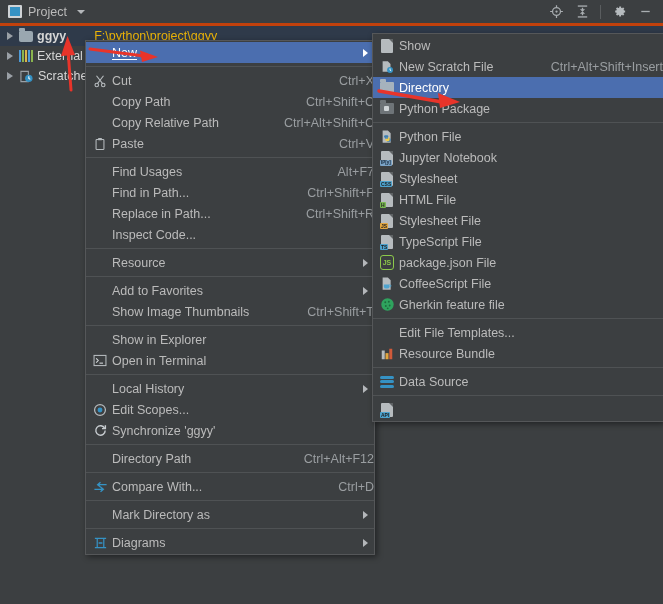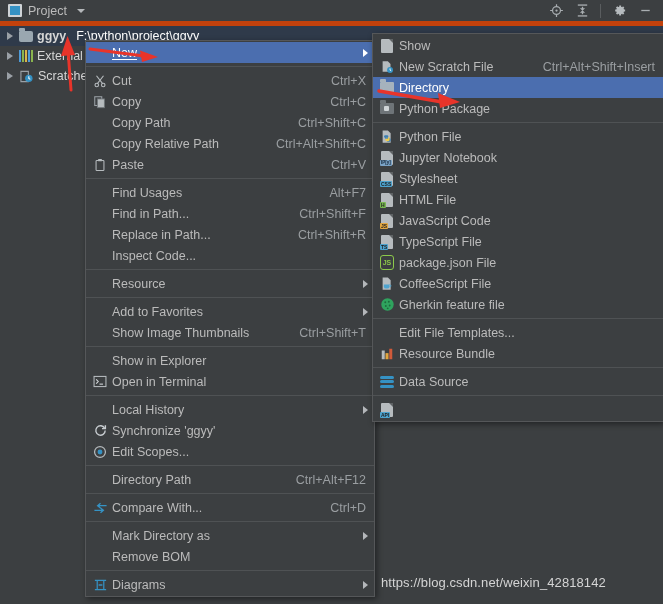--- a/index.html
+++ b/index.html
@@ -8,21 +8,21 @@
     background: #3c3f41;
     font-family: "Liberation Sans", sans-serif;
     overflow: hidden;
   }
   #root { position: relative; width: 663px; height: 604px; background: #3c3f41; }
 
   
   .tw-header {
     position: absolute; left: 0; top: 0; width: 663px; height: 26px;
     background: #3c3f41; display: flex; align-items: center;
-    border-bottom: 5px solid #c2410c;
+    border-bottom: 3px solid #c2410c;
   }
   .tw-title-wrap { display: flex; align-items: center; padding-left: 8px; gap: 6px; }
   .tw-proj-icon {
     width: 14px; height: 13px; border: 2px solid #cfd3d6; background: #3592c4;
     border-radius: 1px;
   }
   .tw-title { color: #bbbbbb; font-size: 12.5px; }
   .tw-caret {
     width: 0; height: 0; border-left: 4px solid transparent; border-right: 4px solid transparent;
     border-top: 4px solid #b4b7ba; margin-left: 4px;
@@ -35,42 +35,42 @@
   .tree { position: absolute; left: 0; top: 26px; width: 663px; }
   .tree-row { height: 20px; display: flex; align-items: center; padding-left: 4px; gap: 4px; font-size: 12.5px; }
   .tree-row.selected { background: #2f3a4a; }
   .tri {
     width: 0; height: 0; border-top: 4.5px solid transparent; border-bottom: 4.5px solid transparent;
     border-left: 6px solid #9aa0a6; margin-right: 2px; margin-left: 3px;
   }
   .folder-ico { width: 14px; height: 11px; background: #9aa7b0; border-radius: 1px 2px 2px 2px; position: relative; }
   .folder-ico:before { content: ""; position: absolute; left: 0; top: -3px; width: 6px; height: 3px; background: #9aa7b0; border-radius: 1px 1px 0 0; }
   .tree-name { color: #d6d6d6; font-weight: bold; font-size: 12.5px; }
-  .tree-path { color: #ffffff; font-size: 12.5px; margin-left: 6px; }
+  .tree-path { color: #eab308; font-size: 12.5px; margin-left: 24px; }
   .lib-ico { width: 14px; height: 12px; display: flex; gap: 1px; align-items: flex-end; }
   .lib-ico i { display: block; width: 2px; height: 12px; }
   .scratch-ico { width: 15px; height: 13px; position: relative; }
 
   
   .menu {
     position: absolute; background: #3c3f41; border: 1px solid #555759;
     box-shadow: 2px 2px 6px rgba(0,0,0,.45);
     padding: 1px 0;
   }
   #ctx-menu { left: 85px; top: 40px; width: 290px; }
   #sub-menu  { left: 372px; top: 33px; width: 291px; border-right: none; }
 
   .mi {
     position: relative; height: 21px; display: flex; align-items: center;
     font-size: 12.5px; color: #bbbbbb; padding-left: 4px; white-space: nowrap;
   }
   .mi.hl { background: #4b6eaf; color: #ffffff; }
   .mi .ico { width: 20px; min-width: 20px; height: 16px; display: flex; align-items: center; justify-content: center; margin-right: 2px; }
   .mi .lbl { flex: 0 1 auto; }
-  .mi .acc { margin-left: auto; color: #9a9ea1; padding-right: 8px; font-size: 12.5px; }
+  .mi .acc { margin-left: auto; color: #9a9ea1; font-size: 12.5px; }
   .mi .arrow {
     margin-left: auto; margin-right: 6px;
     width: 0; height: 0; border-top: 4px solid transparent; border-bottom: 4px solid transparent;
     border-left: 5px solid #b4b7ba;
   }
   .mi.hl .arrow { border-left-color: #ffffff; }
   .mi .und { text-decoration: underline; text-underline-offset: 2px; }
   .msep { height: 1px; background: #4f5254; margin: 3px 0; }
 
   
@@ -189,30 +189,20 @@
         <svg width="14" height="14" viewBox="0 0 16 16">
           <path d="M4 2l7 9M12 2L5 11" stroke="#b6bbbe" stroke-width="1.3" fill="none"></path>
           <circle cx="4.3" cy="12.6" r="2" fill="none" stroke="#b6bbbe" stroke-width="1.3"></circle>
           <circle cx="11.7" cy="12.6" r="2" fill="none" stroke="#b6bbbe" stroke-width="1.3"></circle>
         </svg>
       </span>
       <span class="lbl">Cut</span>
       <span class="acc">Ctrl+X</span>
     </div>
 
-    <div class="mi">
-      <span class="ico">
-        <svg width="14" height="14" viewBox="0 0 16 16">
-          <rect x="2" y="2" width="8" height="10" fill="none" stroke="#9aa0a6" stroke-width="1.2"></rect>
-          <rect x="5" y="4.5" width="8" height="10" fill="#b6bbbe" stroke="#6f7579" stroke-width="1"></rect>
-        </svg>
-      </span>
-      <span class="lbl">Copy</span>
-      <span class="acc">Ctrl+C</span>
-    </div>
 
     <div class="mi">
       <span class="ico"></span>
       <span class="lbl">Copy Path</span>
       <span class="acc">Ctrl+Shift+C</span>
     </div>
 
     <div class="mi">
       <span class="ico"></span>
       <span class="lbl">Copy Relative Path</span>
@@ -299,38 +289,38 @@
     <div class="msep"></div>
 
     <div class="mi">
       <span class="ico"></span>
       <span class="lbl">Local History</span>
       <span class="arrow"></span>
     </div>
 
     <div class="mi">
       <span class="ico">
+        <svg width="14" height="14" viewBox="0 0 16 16">
+          <circle cx="8" cy="8" r="6.2" fill="none" stroke="#b6bbbe" stroke-width="1.4"></circle>
+          <circle cx="8" cy="8" r="2.8" fill="#3592c4"></circle>
+        </svg>
+      </span>
+      <span class="lbl">Edit Scopes...</span>
+    </div>
+
+    <div class="mi">
+      <span class="ico">
         <svg width="15" height="15" viewBox="0 0 16 16">
           <path d="M12.4 5.6A5 5 0 1 0 13 8" fill="none" stroke="#c7ccd0" stroke-width="1.5"></path>
           <path d="M13.2 2.4v3.6h-3.6" fill="none" stroke="#c7ccd0" stroke-width="1.5"></path>
         </svg>
       </span>
       <span class="lbl">Synchronize 'ggyy'</span>
     </div>
 
-    <div class="mi">
-      <span class="ico">
-        <svg width="14" height="14" viewBox="0 0 16 16">
-          <circle cx="8" cy="8" r="6.2" fill="none" stroke="#b6bbbe" stroke-width="1.4"></circle>
-          <circle cx="8" cy="8" r="2.8" fill="#3592c4"></circle>
-        </svg>
-      </span>
-      <span class="lbl">Edit Scopes...</span>
-    </div>
-
     <div class="msep"></div>
 
     <div class="mi">
       <span class="ico"></span>
       <span class="lbl">Directory Path</span>
       <span class="acc">Ctrl+Alt+F12</span>
     </div>
 
     <div class="msep"></div>
 
@@ -346,24 +336,20 @@
     </div>
 
     <div class="msep"></div>
 
     <div class="mi">
       <span class="ico"></span>
       <span class="lbl">Mark Directory as</span>
       <span class="arrow"></span>
     </div>
 
-    <div class="mi">
-      <span class="ico"></span>
-      <span class="lbl">Remove BOM</span>
-    </div>
 
     <div class="msep"></div>
 
     <div class="mi">
       <span class="ico">
         <svg width="15" height="14" viewBox="0 0 16 14">
           <path d="M2 2h12M2 12h12" stroke="#3592c4" stroke-width="1.3"></path>
           <path d="M4.5 2v10M11.5 2v10" stroke="#3592c4" stroke-width="1.3"></path>
           <path d="M6 6.2h4v1.6H6z" fill="#3592c4"></path>
         </svg>
@@ -448,21 +434,21 @@
       </span>
       <span class="lbl">HTML File</span>
     </div>
 
     <div class="mi">
       <span class="ico">
         <span class="doc" style="background:#b6bbbe">
             <span class="tag" style="background:#e2a640;">JS</span>
           </span>
       </span>
-      <span class="lbl">JavaScript Code</span>
+      <span class="lbl">Stylesheet File</span>
     </div>
 
     <div class="mi">
       <span class="ico">
         <span class="doc" style="background:#b6bbbe">
             <span class="tag" style="background:#4da3cf;">TS</span>
           </span>
       </span>
       <span class="lbl">TypeScript File</span>
     </div>
@@ -551,15 +537,14 @@
   <svg class="arrow-svg" style="left:376px; top:86px;" width="100" height="26" viewBox="0 0 100 26">
     <path d="M3 5 L66 16" stroke="#e8342a" stroke-width="3.5" fill="none" stroke-linecap="round"></path>
     <path d="M84 16 L62 7 L64 22 Z" fill="#e8342a"></path>
   </svg>
 
   <svg class="arrow-svg" style="left:58px; top:32px;" width="22" height="60" viewBox="0 0 22 60">
     <path d="M13 58 L10 18" stroke="#e8342a" stroke-width="3" fill="none" stroke-linecap="round"></path>
     <path d="M9.5 4 L3 24 L17 23 Z" fill="#e8342a"></path>
   </svg>
 
-  <div class="watermark">https://blog.csdn.net/weixin_42818142</div>
 
 </div>
 
 </body></html>

